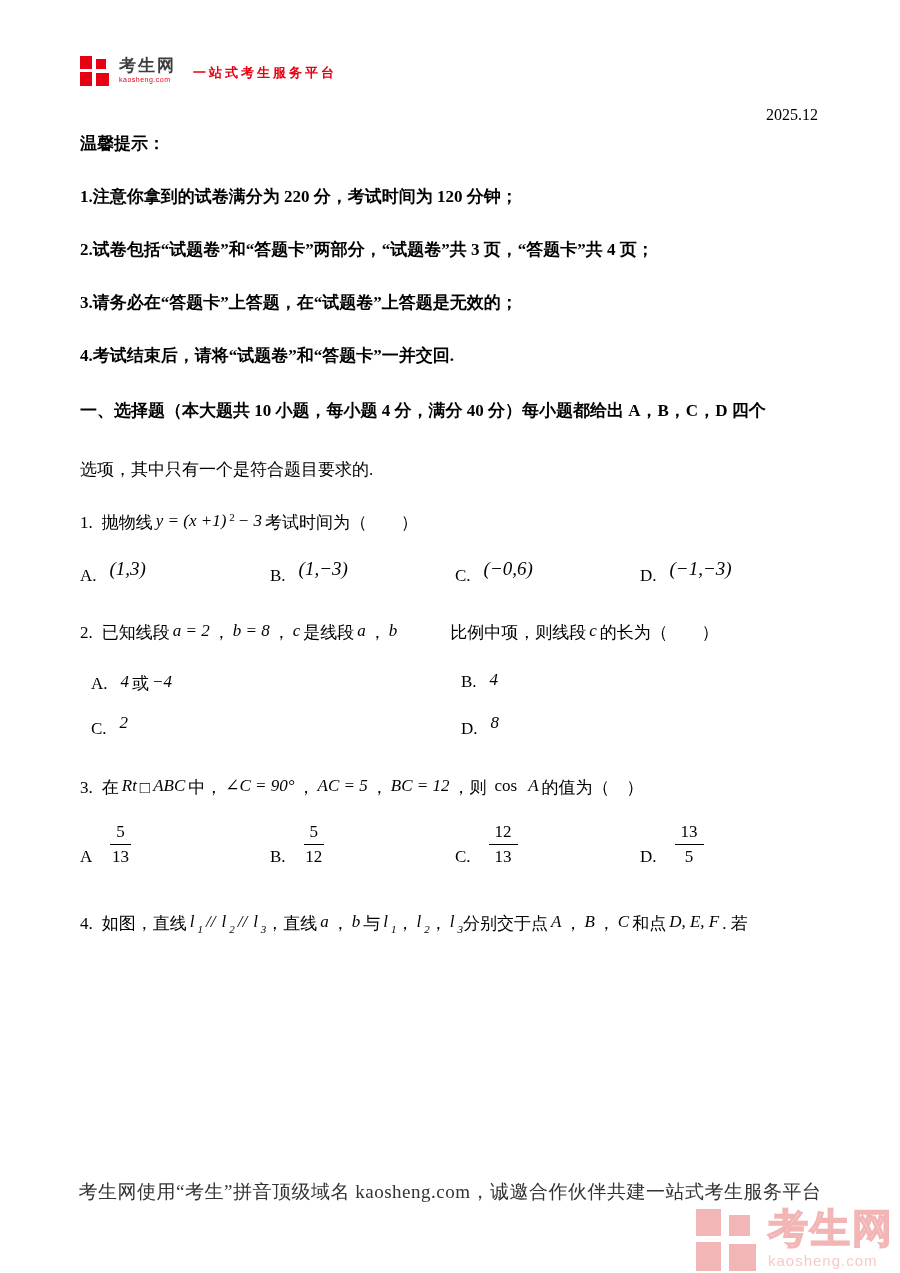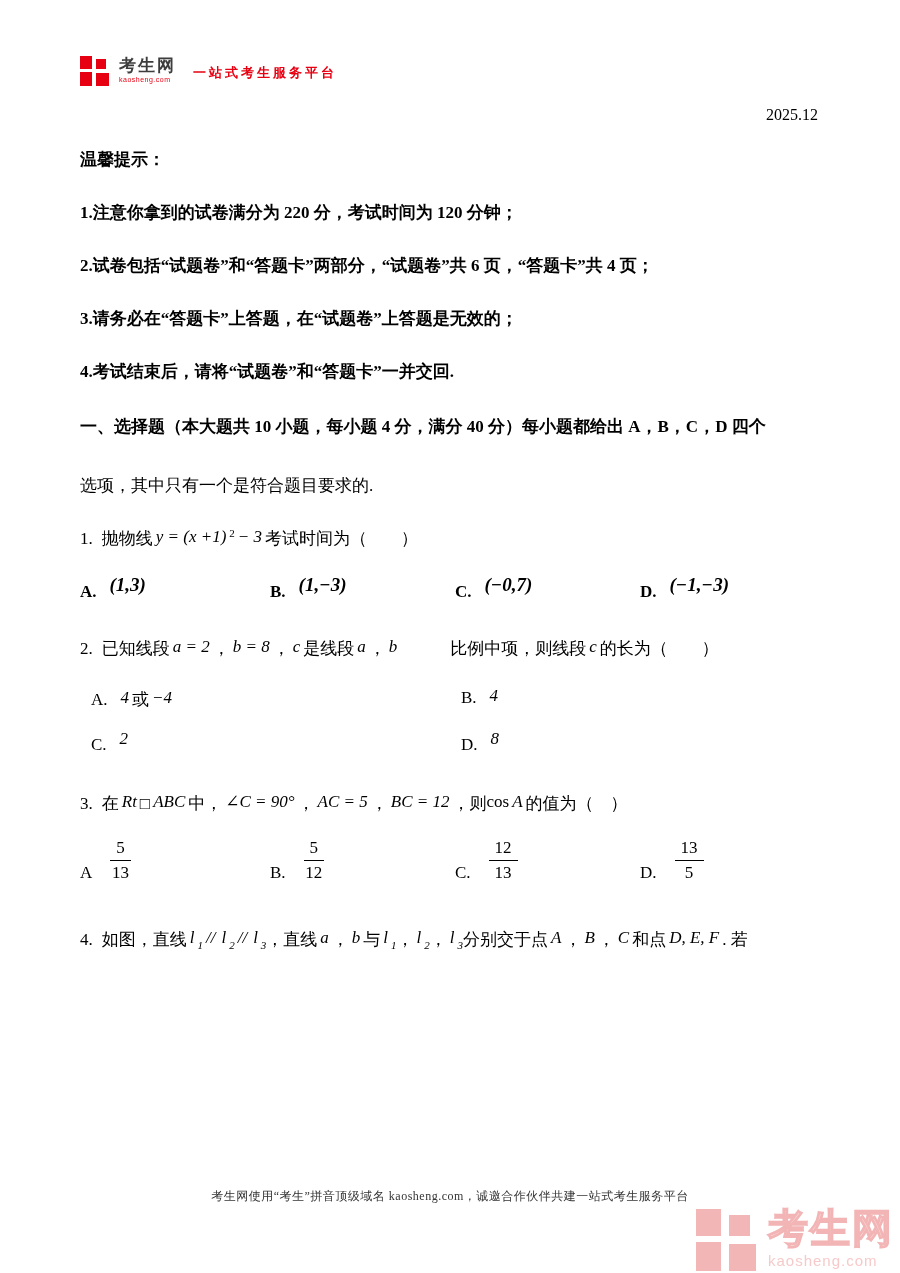--- a/index.html
+++ b/index.html
@@ -24,54 +24,54 @@
   .logo-name{font-family:"Liberation Sans","DejaVu Sans",sans-serif;font-weight:bold;font-size:17px;color:#3d3d3d;letter-spacing:2px;}
   .logo-domain{font-family:"Liberation Sans","DejaVu Sans",sans-serif;font-size:7px;color:#e60012;margin-top:2px;letter-spacing:.5px;}
   .logo-tagline{font-family:"Liberation Sans","DejaVu Sans",sans-serif;font-size:13px;font-weight:bold;color:#e60012;margin-left:8px;letter-spacing:3px;margin-top:6px;}
 
   
   .title{font-size:22px;font-weight:bold;text-align:center;margin:16px 0 0;letter-spacing:1px;}
   .date{text-align:right;font-weight:normal;font-size:16px;margin-top:20px;}
 
   
   .notice p{margin:30px 0 0;font-weight:bold;font-size:17px;}
-  .notice p.first{margin-top:24px;}
+  .notice p.first{margin-top:8px;}
   .sec{margin:32px 0 0;font-weight:bold;font-size:17px;}
   .sec2{margin:36px 0 16px;font-weight:normal;font-size:17px;}
 
   
   .stem{margin:0;font-size:17px;line-height:1.55;}
   .qnum{margin-right:9px;}
   .q1{margin-top:28px;} .q2{margin-top:34px;} .q3{margin-top:36px;} .q4{margin-top:44px;}
   .stem2{margin-top:42px;}
 
   .seg-c{}
   .seg-m{font-style:italic;padding:0 3px;position:relative;top:-2px;}
-  .seg-mr{padding:0 0;position:relative;top:-2px;}
+  .seg-mr{padding:0 8px;position:relative;top:-2px;}
   sub.seg-sub{font-style:italic;font-size:11px;}
   sup.seg-sup{font-size:11px;}
   .seg-gap{display:inline-block;width:50px;}
 
   .opts{display:grid;margin-top:28px;font-size:17px;}
-  .grid4{grid-template-columns:190px 185px 185px 1fr;font-weight:bold;}
+  .grid4{grid-template-columns:190px 185px 185px 1fr;}
   .grid2{grid-template-columns:370px 1fr;row-gap:24px;margin-top:26px;margin-left:11px;}
   .opts-frac{grid-template-columns:190px 185px 185px 1fr;margin-top:20px;}
   .opt{white-space:nowrap;}
   .opt-label{margin-right:10px;}
   .opt-val{display:inline-block;}
   .val-lift{position:relative;top:-4px;}
   .q1 .opt-val{font-size:19px;}
   .opt-fr{display:flex;align-items:flex-end;}
 
   .frac{display:inline-flex;flex-direction:column;text-align:center;margin-left:8px;line-height:1.2;vertical-align:middle;}
   .fnum{border-bottom:1.4px solid #000;padding:0 6px 2px;}
   .fden{padding-top:2px;}
 
   
-  .footer{position:absolute;left:0;right:0;bottom:68px;text-align:center;font-size:12px;color:#333;letter-spacing:.5px;}
+  .footer{position:absolute;left:0;right:0;bottom:68px;text-align:center;font-size:19px;color:#333;letter-spacing:.5px;}
   .watermark{position:absolute;right:6px;bottom:2px;display:flex;align-items:center;gap:10px;}
   .wm-icon{
     width:62px;height:66px;
     background:
       linear-gradient(#f3b6b6,#f3b6b6) 0px 4px/25px 27px no-repeat,
       linear-gradient(#f3b6b6,#f3b6b6) 0px 37px/25px 29px no-repeat,
       linear-gradient(#f3b6b6,#f3b6b6) 33px 10px/21px 21px no-repeat,
       linear-gradient(#f3b6b6,#f3b6b6) 33px 39px/27px 27px no-repeat;
   }
   .wm-stack{display:flex;flex-direction:column;line-height:1;}
@@ -93,41 +93,41 @@
       </span>
       <span class="logo-tagline">一站式考生服务平台</span>
     </div>
   </header>
 
   <div class="date">2025.12</div>
 
   <div class="notice">
     <p class="first">温馨提示：</p>
     <p>1.注意你拿到的试卷满分为 220 分，考试时间为 120 分钟；</p>
-    <p>2.试卷包括“试题卷”和“答题卡”两部分，“试题卷”共 6 页，“答题卡”共 4 页；</p>
+    <p>2.试卷包括“试题卷”和“答题卡”两部分，“试题卷”共 3 页，“答题卡”共 4 页；</p>
     <p>3.请务必在“答题卡”上答题，在“试题卷”上答题是无效的；</p>
     <p>4.考试结束后，请将“试题卷”和“答题卡”一并交回.</p>
   </div>
 
   <p class="sec">一、选择题（本大题共 10 小题，每小题 4 分，满分 40 分）每小题都给出 A，B，C，D 四个</p>
   <p class="sec2">选项，其中只有一个是符合题目要求的.</p>
 
   <div class="question q1">
     <p class="stem">
       <span class="qnum">1.</span><span class="qsegs"><span class="seg-c">抛物线</span><span class="seg-m">y = (x +1)</span><sup class="seg-sup">2</sup><span class="seg-m">− 3</span><span class="seg-c">考试时间为（　　）</span></span>
     </p>
     <div class="opts grid4">
       <div class="opt">
         <span class="opt-label">A.</span><span class="opt-val val-lift"><span class="seg-m">(1,3)</span></span>
       </div>
       <div class="opt">
         <span class="opt-label">B.</span><span class="opt-val val-lift"><span class="seg-m">(1,−3)</span></span>
       </div>
       <div class="opt">
-        <span class="opt-label">C.</span><span class="opt-val val-lift"><span class="seg-m">(−0,7)</span></span>
+        <span class="opt-label">C.</span><span class="opt-val val-lift"><span class="seg-m">(−0,6)</span></span>
       </div>
       <div class="opt">
         <span class="opt-label">D.</span><span class="opt-val val-lift"><span class="seg-m">(−1,−3)</span></span>
       </div>
     </div>
   </div>
 
   <div class="question q2">
     <p class="stem">
       <span class="qnum">2.</span><span class="qsegs"><span class="seg-c">已知线段</span><span class="seg-m">a = 2</span><span class="seg-c">，</span><span class="seg-m">b = 8</span><span class="seg-c">，</span><span class="seg-m">c</span><span class="seg-c">是线段</span><span class="seg-m">a</span><span class="seg-c">，</span><span class="seg-m">b</span><span class="seg-gap"></span><span class="seg-c">比例中项，则线段</span><span class="seg-m">c</span><span class="seg-c">的长为（　　）</span></span>

